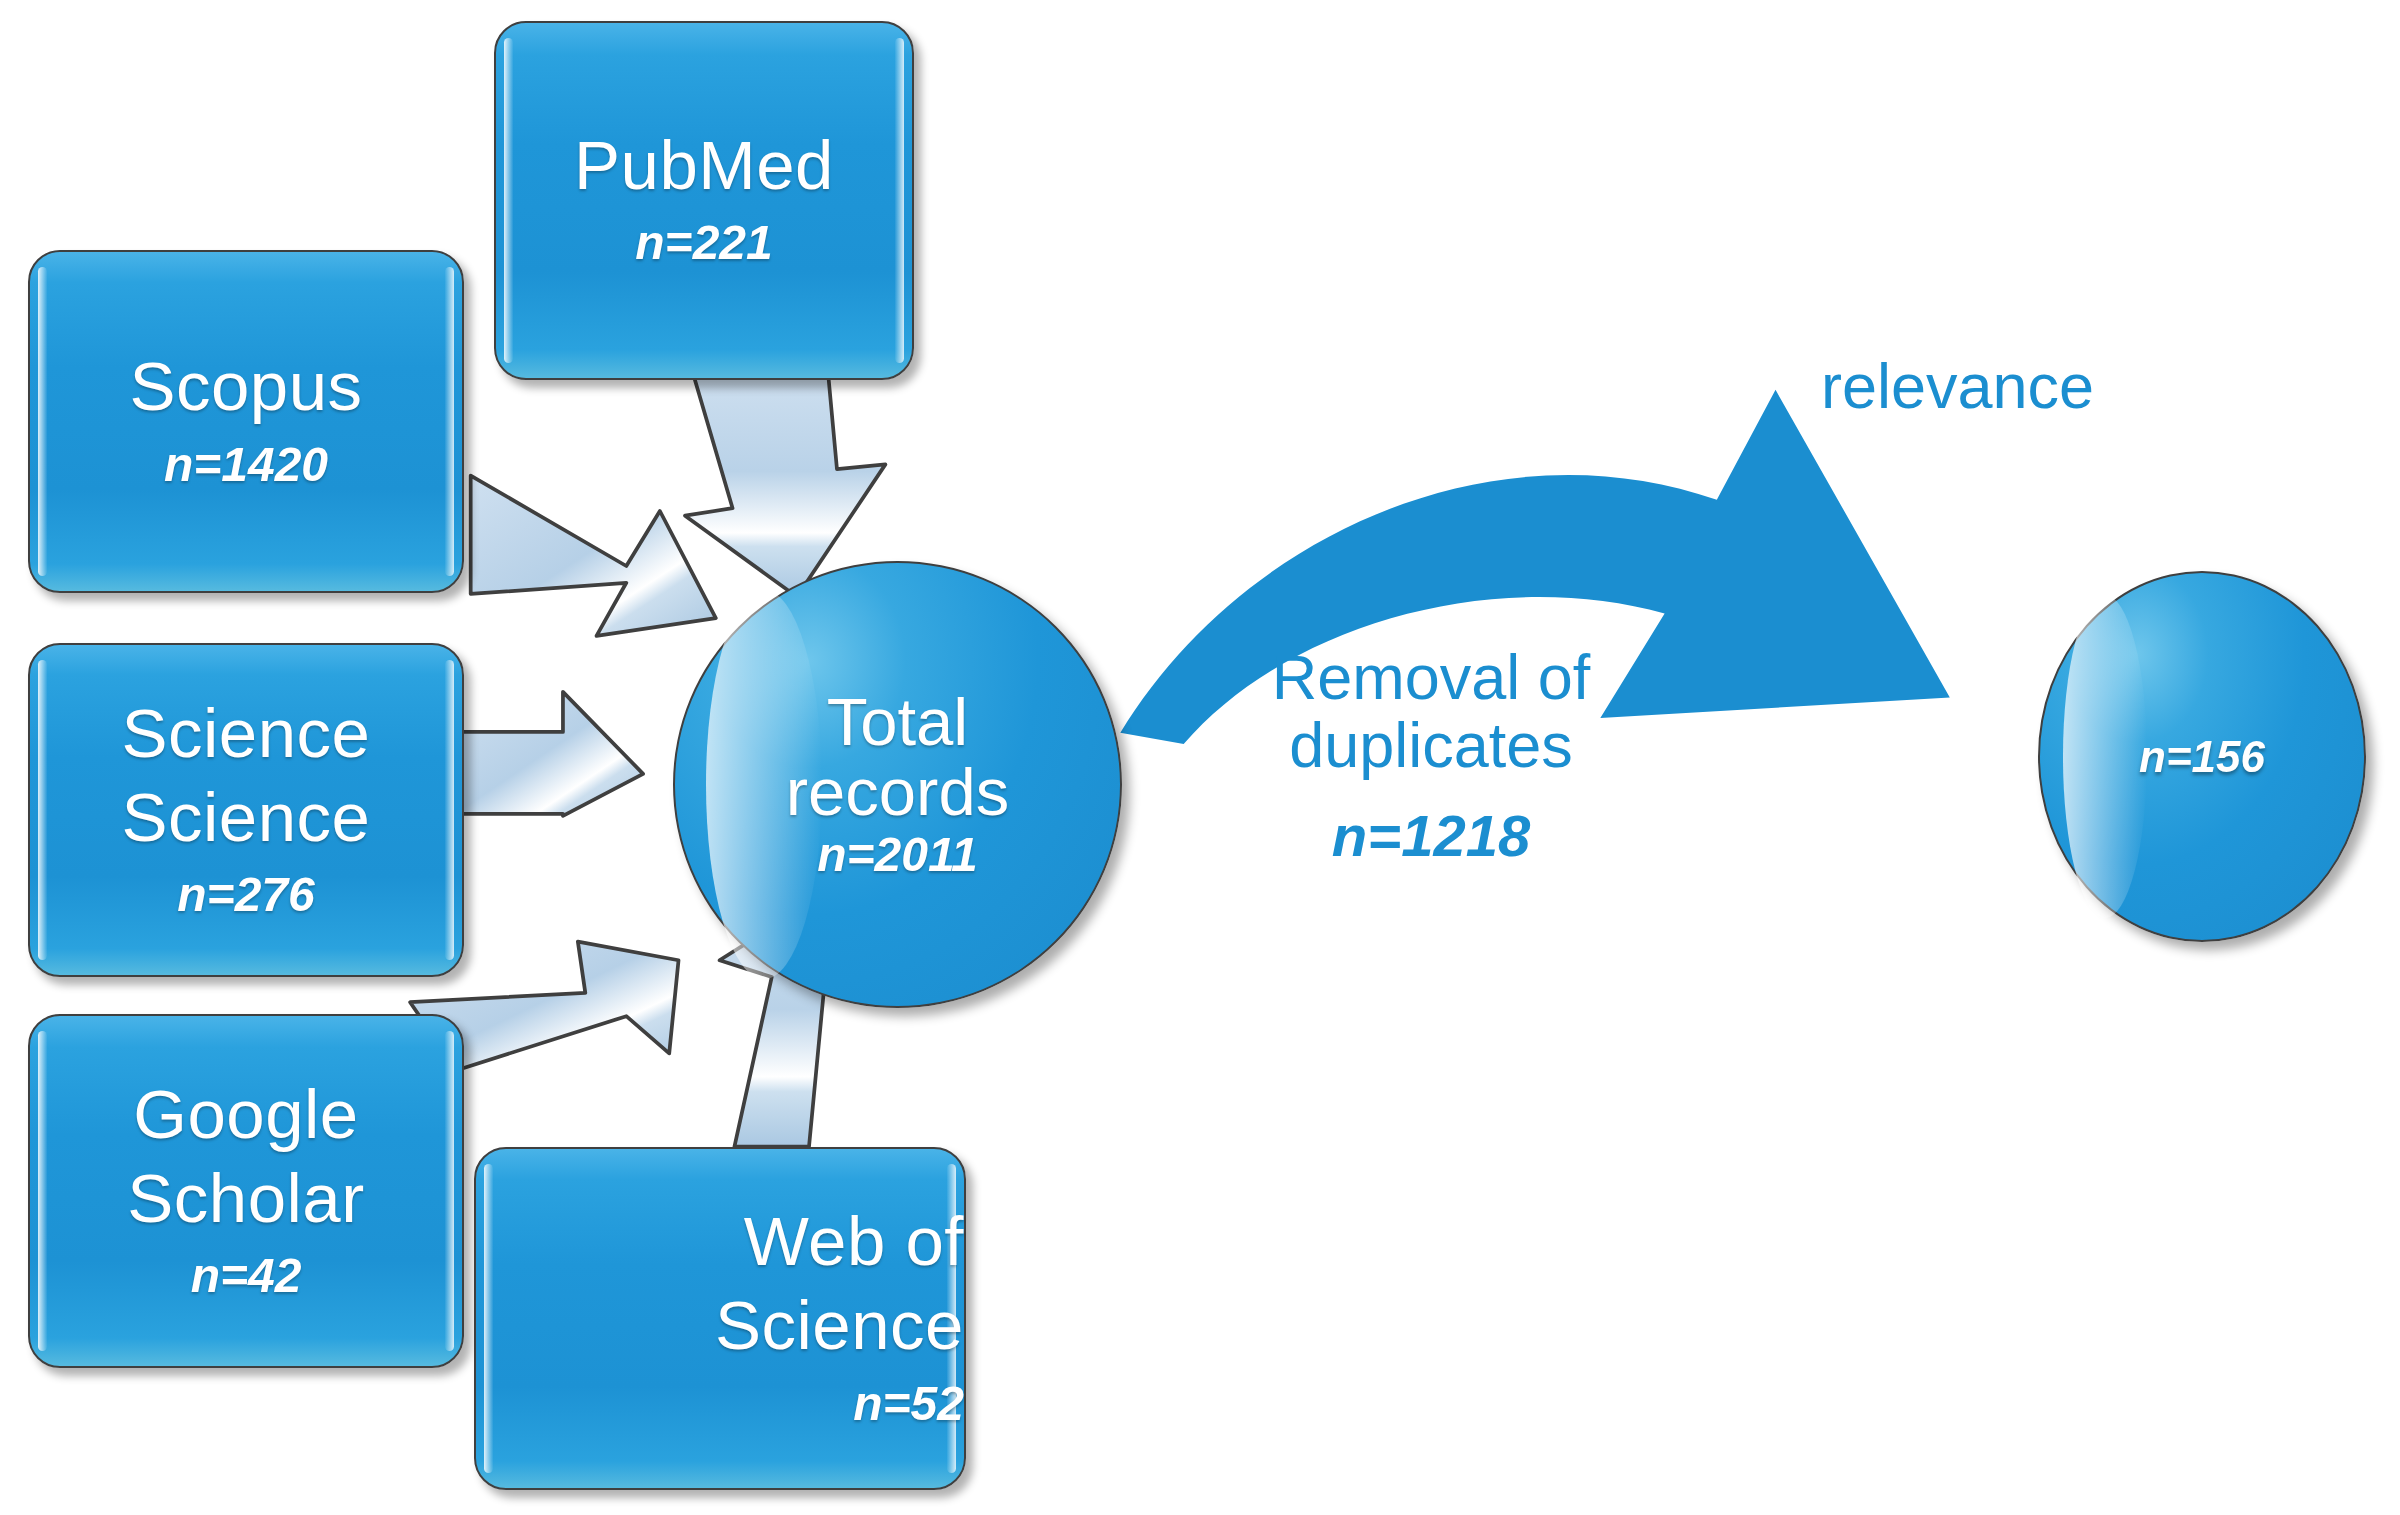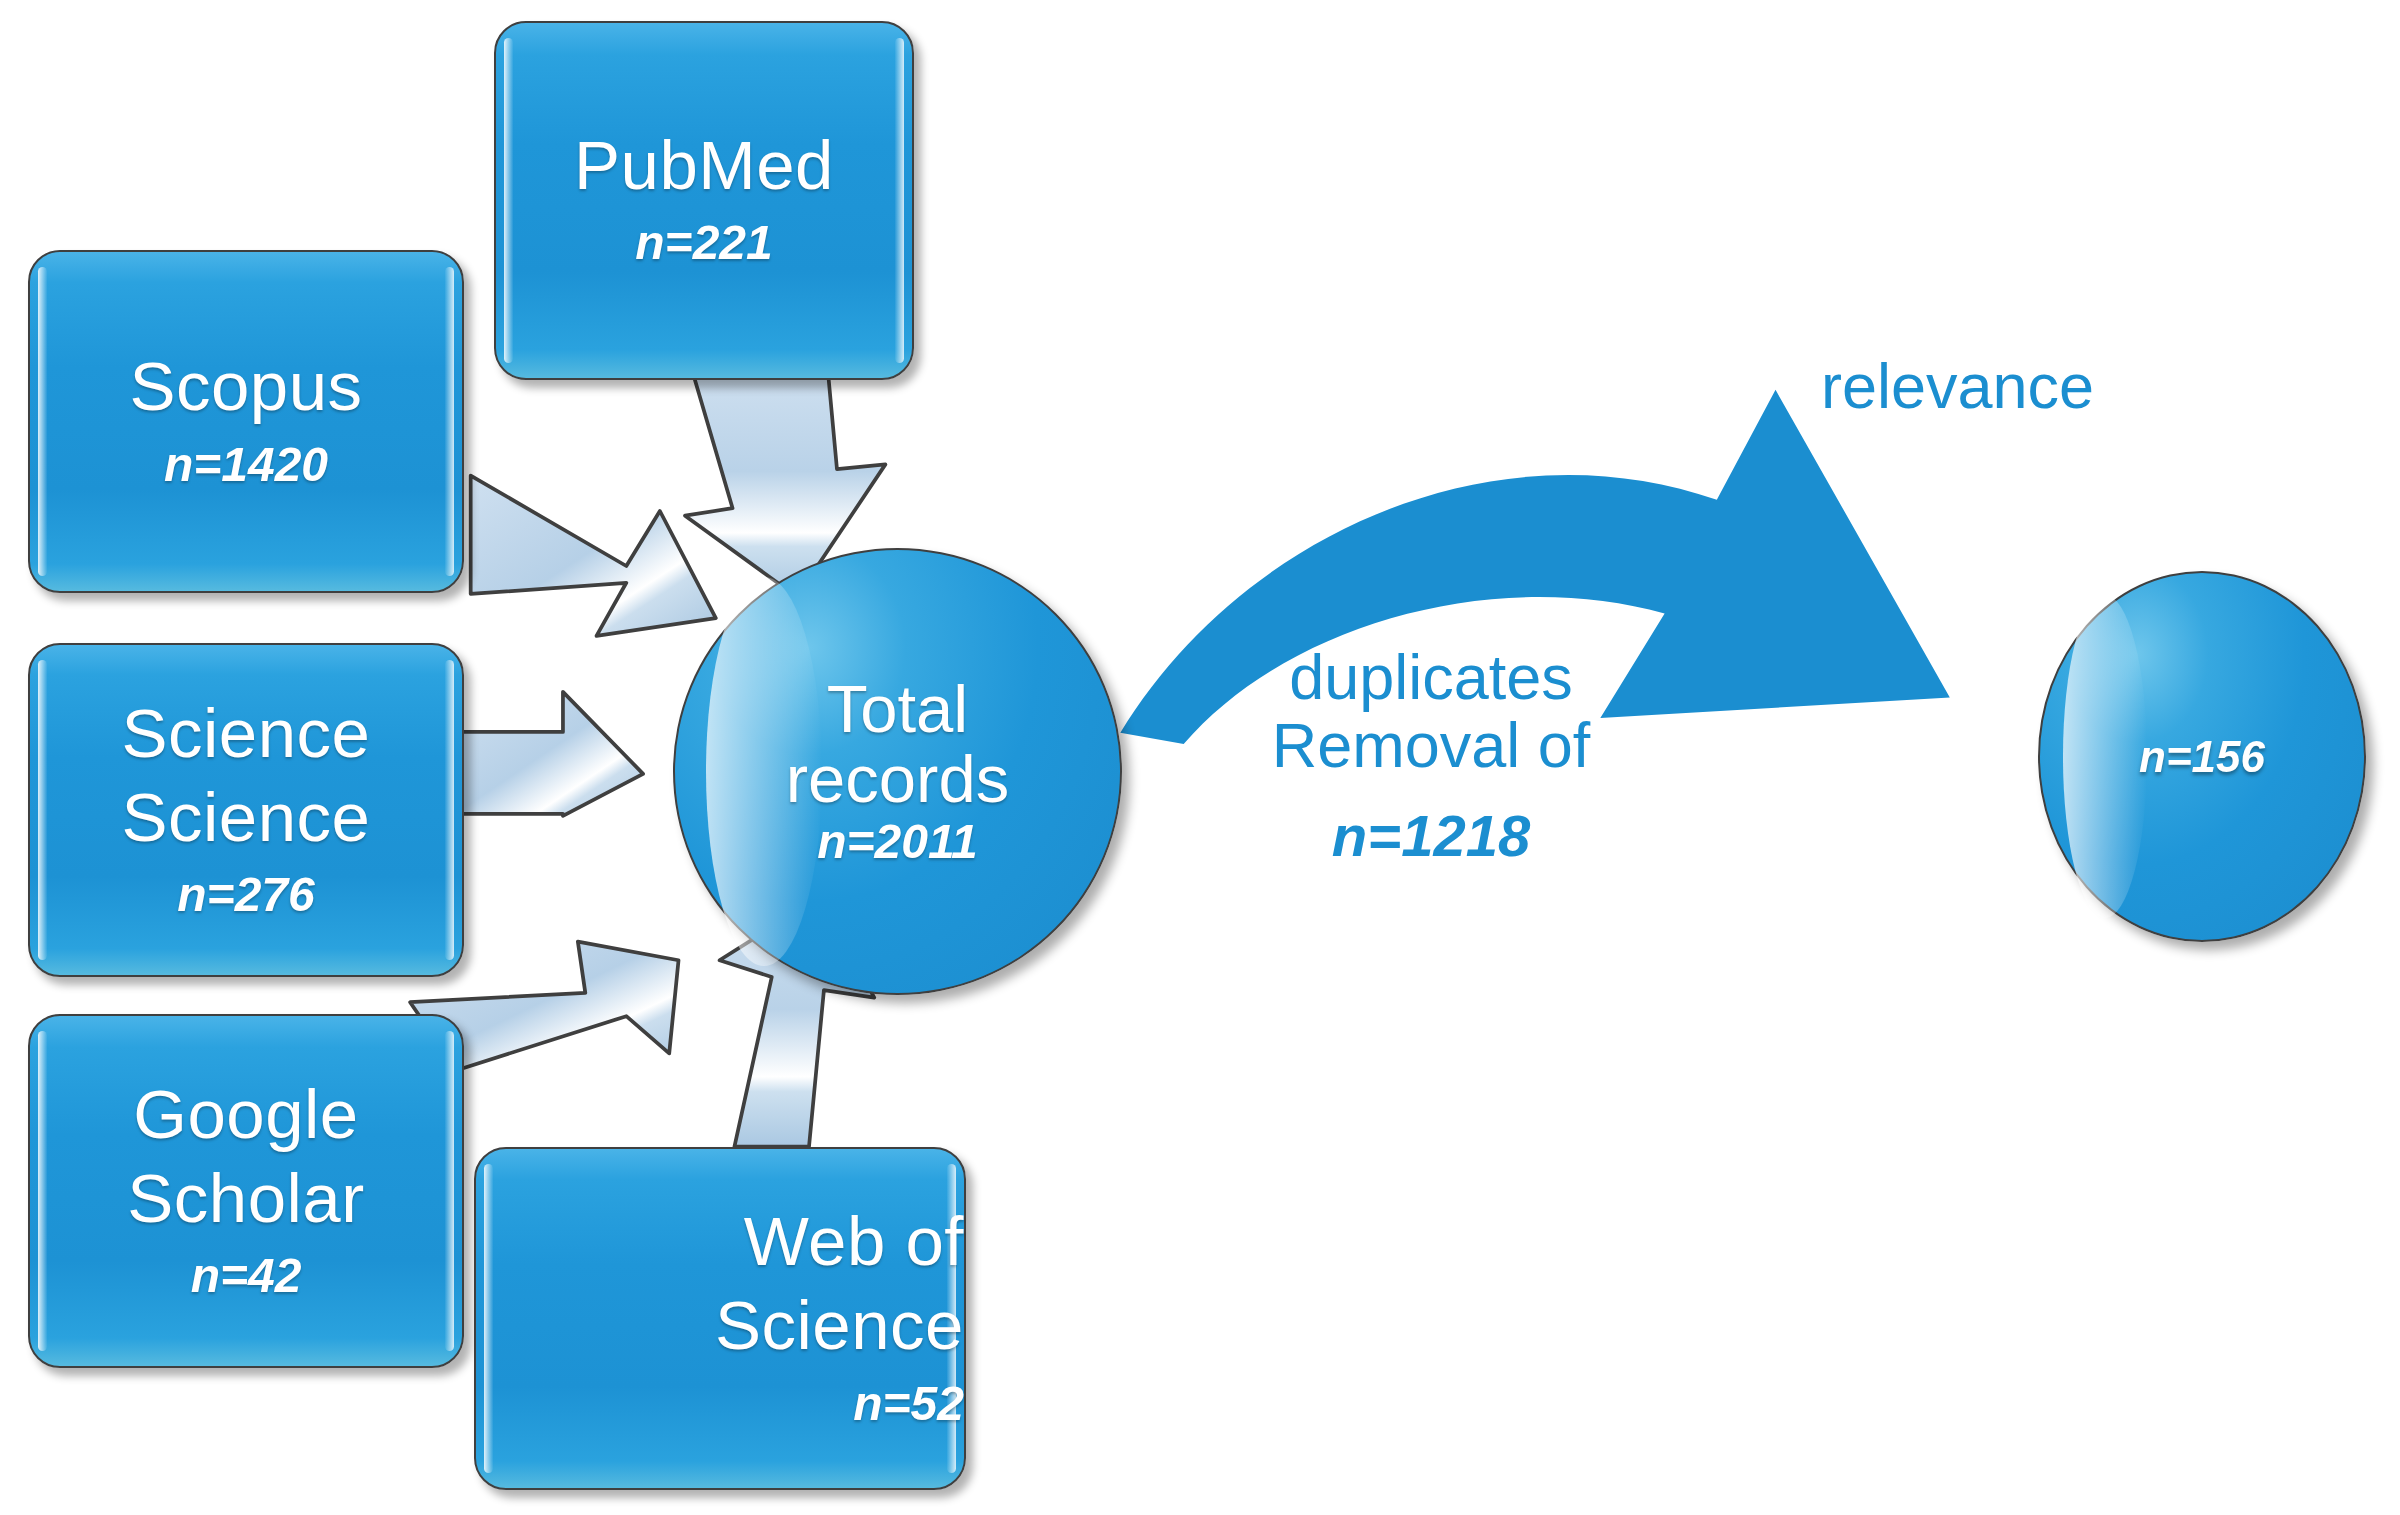--- a/index.html
+++ b/index.html
@@ -253,29 +253,29 @@
     <div class="node-title">Scholar</div>
     <div class="node-count">n=42</div>
   </div>
 
   <div class="node-box" style="left:474px; top:1147px; width:492px; height:343px;align-items:flex-end;">
     <div class="node-title">Web of</div>
     <div class="node-title">Science</div>
     <div class="node-count">n=52</div>
   </div>
 
-  <div class="node-circle" style="left:673px; top:548px; width:449px; height:447px;">
+  <div class="node-circle" style="left:673px; top:561px; width:449px; height:447px;">
     <div class="circle-title">Total</div>
     <div class="circle-title">records</div>
     <div class="circle-count">n=2011</div>
   </div>
 
   <div class="caption" style="left:1212px; top:643px; width:438px;">
+    <div class="caption-line">Removal of</div>
     <div class="caption-line">duplicates</div>
-    <div class="caption-line">Removal of</div>
     <div class="caption-count">n=1218</div>
   </div>
 
   <div class="caption" style="left:1715px; top:352px; width:485px;">
     <div class="caption-line">relevance</div>
   </div>
 
   <div class="node-circle" style="left:2038px; top:571px; width:328px; height:371px;">
     <div class="circle-count-big">n=156</div>
   </div>

